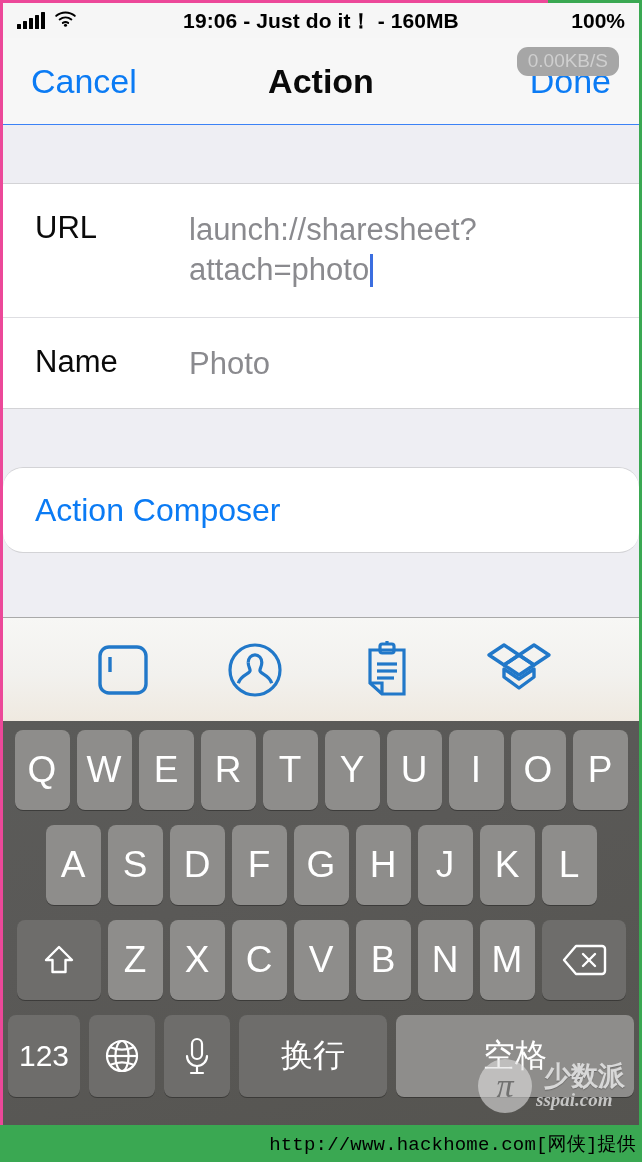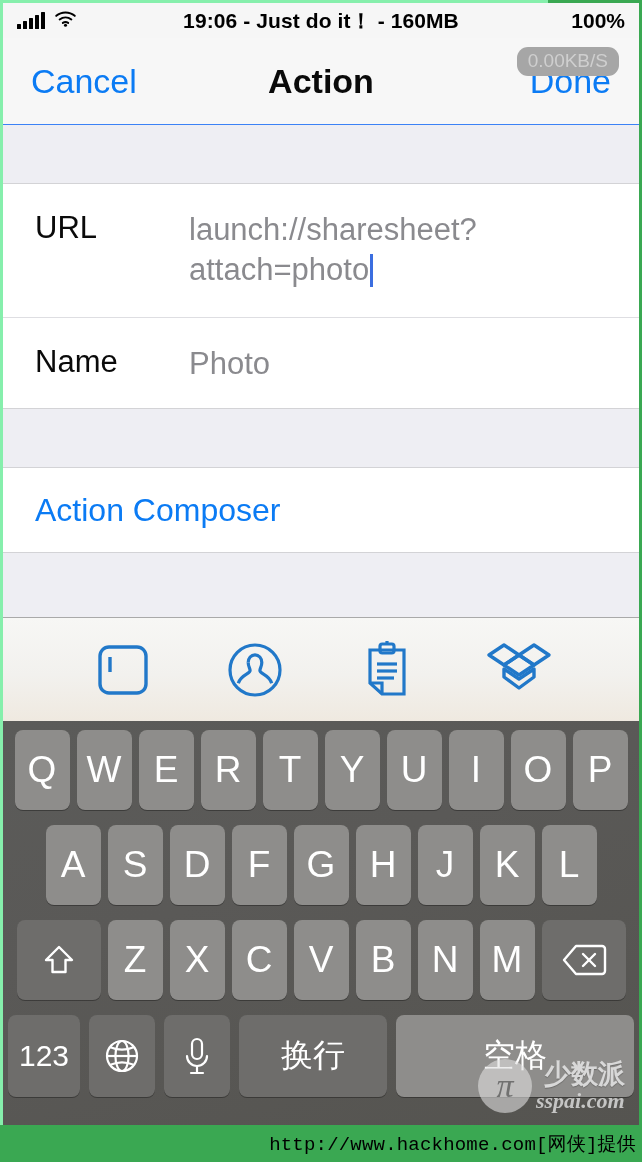--- a/index.html
+++ b/index.html
@@ -5,21 +5,21 @@
   * { box-sizing: border-box; margin: 0; padding: 0; }
   html, body {
     width: 642px; height: 1162px;
     background: #3aa852;
     font-family: "Liberation Sans", sans-serif;
     overflow: hidden;
   }
   #screen {
     position: relative;
     width: 548px; height: 1162px;
-    background: #86efac;
+    background: #ec4899;
   }
   
   #phone {
     position: absolute;
     left: 3px; top: 3px;
     width: 636px; height: 1122px;
     background: #ffffff;
     overflow: hidden;
   }
 
@@ -131,21 +131,21 @@
     background: #3b6ee0;
     vertical-align: -7px;
     margin-left: 1px;
   }
   .link-row {
     background: #fff;
     border-top: 1px solid #d3d3d6;
     border-bottom: 1px solid #d3d3d6;
     padding: 0 32px;
     height: 86px;
-    display: flex; align-items: center;
+    display: flex; align-items: center; border-radius: 20px;
   }
   .link-text { font-size: 32px; color: #0b7bf4; }
   .section-head {
     padding: 42px 32px 0;
     font-size: 28px;
     color: #6d6d72;
     letter-spacing: .4px;
   }
 
   
@@ -209,21 +209,21 @@
   .wm-logo {
     width: 54px; height: 54px; border-radius: 50%;
     background: rgba(225,225,225,.72);
     color: #6b6b6b;
     display: flex; align-items:center; justify-content:center;
     font-size: 34px; font-family: "Liberation Serif", serif; font-style: italic;
     margin-right: 4px;
   }
   .wm-text { line-height: 1.05; }
   .wm-cn { font-size: 27px; font-weight: bold; color: #e9e9e9; text-shadow: 0 1px 1px rgba(0,0,0,.3); margin-left: 8px; }
-  .wm-url { font-size: 22px; font-weight: bold; color: #dedede; font-family: "Liberation Serif", serif; font-style: italic; }
+  .wm-url { font-size: 19px; font-weight: bold; color: #dedede; font-family: "Liberation Serif", serif; font-style: italic; }
 
   
   .footer {
     position: absolute;
     left: 0; bottom: 0;
     width: 642px; height: 37px;
     background: #3aa852;
     display: flex; align-items: center; justify-content: flex-end;
     padding-right: 6px;
   }

